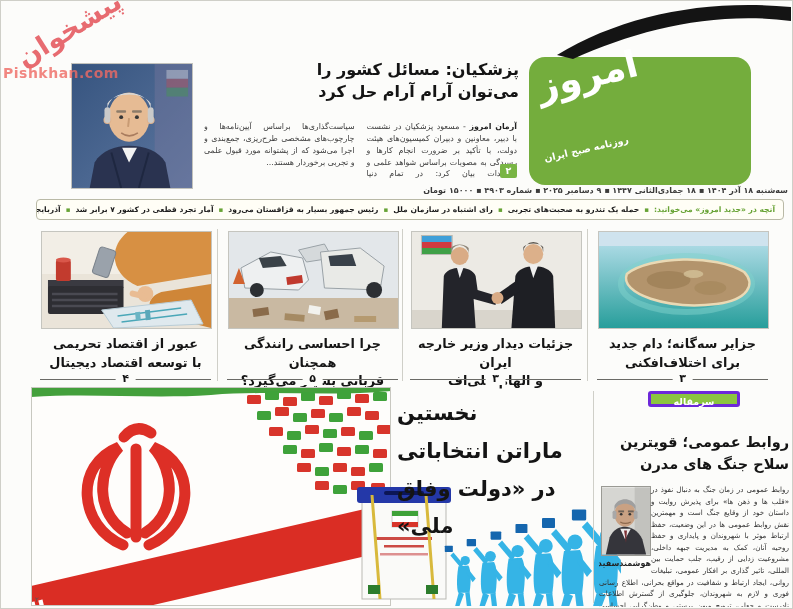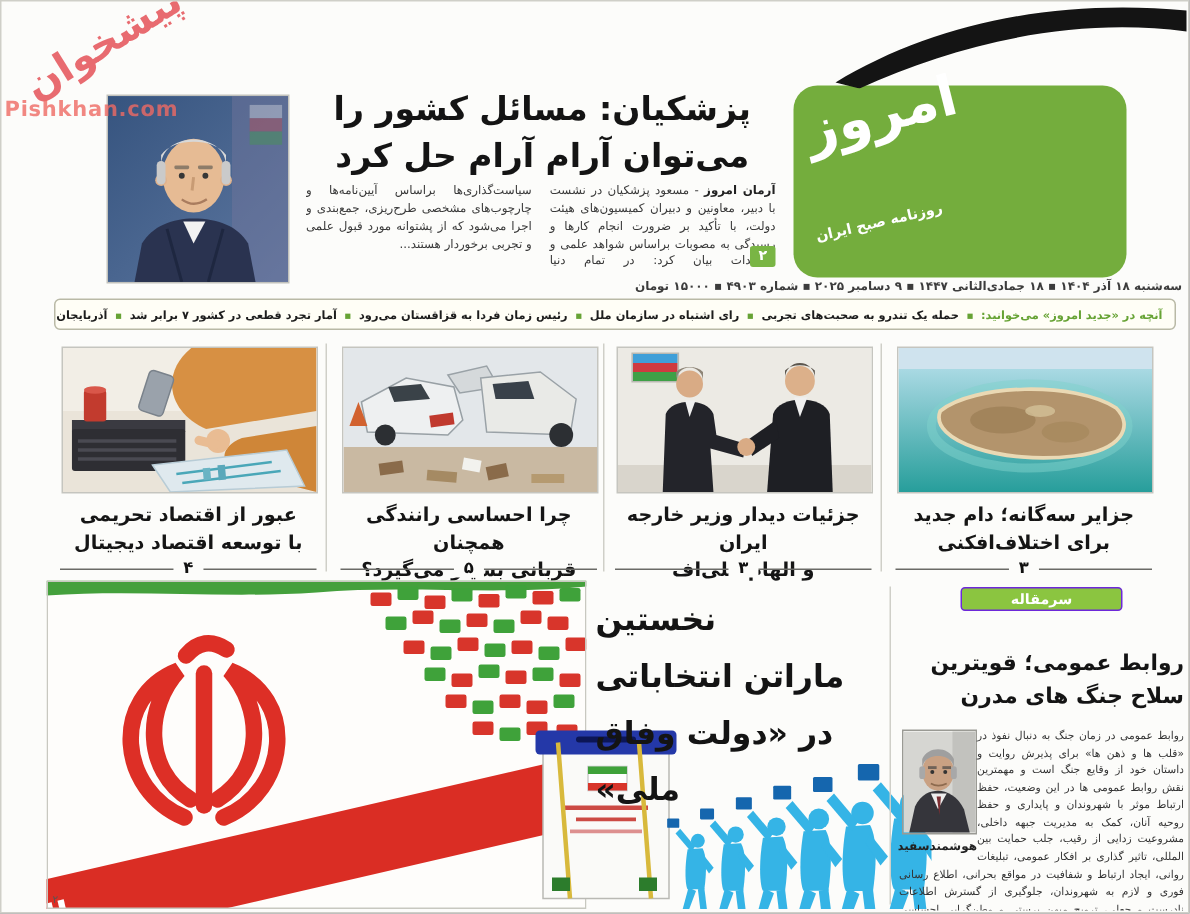--- a/index.html
+++ b/index.html
@@ -43,22 +43,22 @@
   }
   .dateline {
     position:absolute; right:4px; top:185px; font-size:8px; color:#3c3c3c; font-weight:bold;
     direction:rtl; z-index:4;
   }
 
   
   .lead { position:absolute; left:45px; top:58px; width:473px; height:132px; }
   .lead-photo { position:absolute; left:25px; top:4px; width:122px; height:126px; border:1px solid #c2c2bc; }
   .lead-headline {
-    position:absolute; left:158px; right:0; top:0; font-size:22px; font-weight:bold;
-    color:#141414; text-align:center; line-height:1.4;
+    position:absolute; left:158px; right:0; top:0; font-size:16px; font-weight:bold;
+    color:#141414; text-align:right; line-height:1.4;
   }
   .lead-body {
     position:absolute; left:158px; right:2px; top:62px; bottom:2px;
     column-count:2; column-gap:12px; direction:rtl; text-align:justify;
     font-size:7.9px; line-height:1.5; color:#3a3a3a; overflow:hidden;
   }
   .lead-body b { color:#222; }
   .lead-pagebadge {
     position:absolute; right:2px; top:105px; width:17px; height:14px;
     color:#fff; font-size:9.5px; font-weight:bold; text-align:center; line-height:14px;
@@ -98,22 +98,22 @@
   .crowd-illu { position:absolute; left:295px; top:92px; }
   .feature-headline {
     position:absolute; right:4px; top:8px; width:190px; text-align:left;
     font-size:21px; font-weight:bold; color:#141414; line-height:1.8; z-index:3;
   }
   .feature-corner { position:absolute; left:4px; bottom:2px; font-size:7px; color:#555; }
 
   
   .editorial { position:absolute; left:598px; top:388px; width:190px; height:218px; overflow:hidden; }
   .ed-label {
-    width:108px; height:16px; margin:2px auto 0 auto; border-radius:3px;
-    border:1px solid #6d28d9; color:#fff; font-size:9.5px; font-weight:bold;
+    width:92px; height:16px; margin:2px auto 0 auto; border-radius:3px;
+    border:3px solid #6d28d9; color:#fff; font-size:9.5px; font-weight:bold;
     text-align:center; line-height:15px;
   }
   .ed-headline {
     margin-top:24px; font-size:14.5px; font-weight:bold; color:#141414;
     text-align:right; line-height:1.55;
   }
   .ed-body {
     margin-top:8px; font-size:7.15px; line-height:1.62; text-align:justify;
     color:#333; direction:rtl;
   }
@@ -173,21 +173,21 @@
     <div class="lead-pagebadge" style="background:#79b544;">۲</div>
   </div>
 
   <div class="highlights">
     <span class="hl-intro" style="color:#67a335;">آنچه در «جدید امروز» می‌خوانید:</span>
     <span class="hl-bullet" style="color:#67a335;">▪</span>
     <span class="hl-item">حمله یک تندرو به صحبت‌های تجربی</span>
     <span class="hl-bullet" style="color:#67a335;">▪</span>
     <span class="hl-item">رای اشتباه در سازمان ملل</span>
     <span class="hl-bullet" style="color:#67a335;">▪</span>
-    <span class="hl-item">رئیس زمان فردا به قزاقستان می‌رود</span>
+    <span class="hl-item">رئیس جمهور بسیار به قزاقستان می‌رود</span>
     <span class="hl-bullet" style="color:#67a335;">▪</span>
     <span class="hl-item">آمار تجرد قطعی در کشور ۷ برابر شد</span>
     <span class="hl-bullet" style="color:#67a335;">▪</span>
     <span class="hl-item">آذربایجان غربی؛ اکوتوریسم فراموش شده؟</span>
 
   </div>
 
   <div class="card" style="left:590px;">
     <svg class="card-photo" width="171" height="98" viewBox="0 0 170 96" preserveAspectRatio="none">
       <defs>

